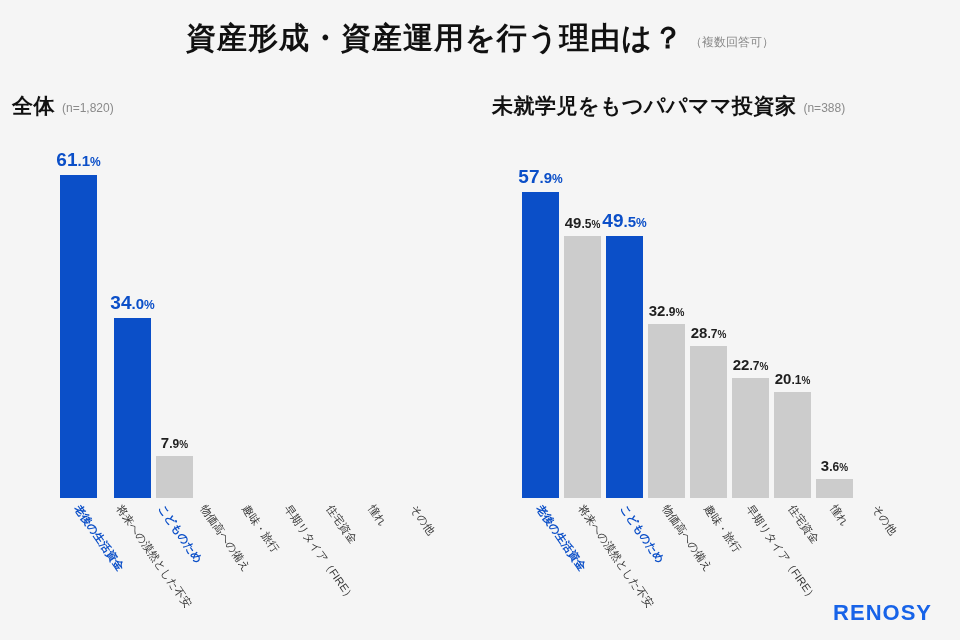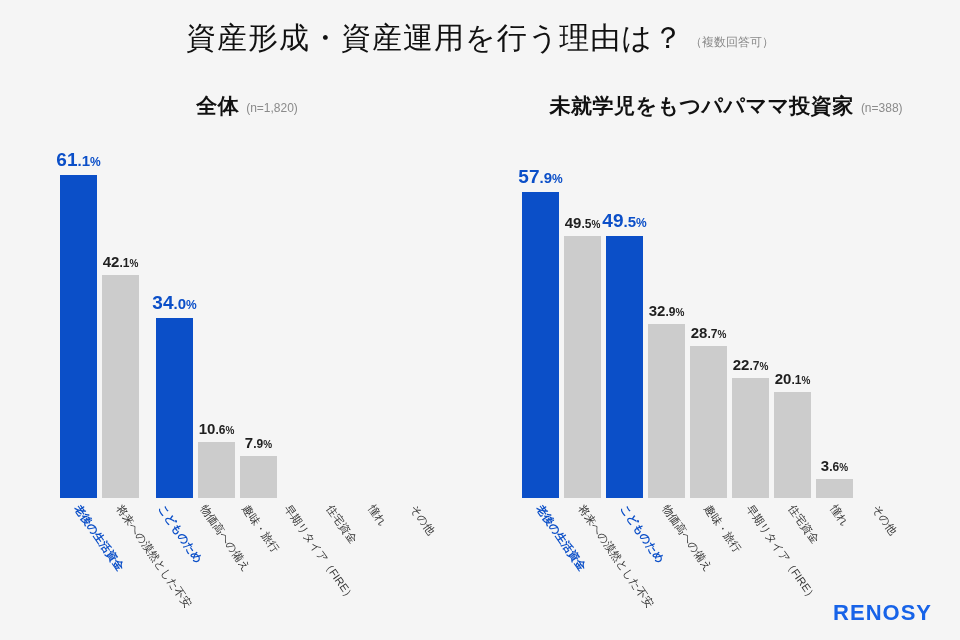--- a/index.html
+++ b/index.html
@@ -11,34 +11,34 @@
     overflow:hidden;
     position:relative;
   }
   
   #header{
     position:absolute;left:0;top:18px;width:960px;
     text-align:center;
     white-space:nowrap;
   }
   #main-title{
-    font-size:30px;font-weight:normal;letter-spacing:1px;
+    font-size:30px;font-weight:bold;letter-spacing:1px;
     color:#111;
     text-align:center;
   }
   #sub-note{
     font-size:12px;color:#8a8a8a;margin-left:6px;
     vertical-align:2px;letter-spacing:0;text-align:right;
   }
   
   .panel{position:absolute;top:92px;height:530px;}
   #panel-left{left:12px;width:470px;}
   #panel-right{left:492px;width:468px;}
   .panel-head{
-    text-align:center;white-space:nowrap;height:28px;
+    white-space:nowrap;height:28px;
   }
   .panel-title{font-size:21px;font-weight:bold;color:#111;letter-spacing:.5px;}
   .panel-n{font-size:12px;color:#8a8a8a;margin-left:7px;vertical-align:1px;}
 
   
   .plot{
     position:absolute;left:0;right:0;
     top:36px;
     height:370px;
   }
@@ -115,31 +115,23 @@
 <div class="panel" id="panel-left">
   <div class="panel-head">
     <span class="panel-title">全体</span><span class="panel-n">(n=1,820)</span>
   </div>
   <div class="plot">
     <div class="bars" style="gap: 5px; width: 373px; left: 48px;">
         <div class="barcell" style="width: 37px;">
           <div class="vlabel hl" style="bottom: 329px;"><span>61</span><span class="dec">.1</span><span class="pct">%</span></div>
           <div class="bar hl" style="height: 323px;"></div>
         </div>
-        <div class="barcell" style="width: 37px;">
-          <div class="vlabel" style="bottom: 229px;"><span>42</span><span class="dec">.1</span><span class="pct">%</span></div>
-          <div class="bar" style="height: 223px;"></div>
-        </div>
         <div class="barcell" style="width: 37px; margin-left: 12px;">
           <div class="vlabel hl" style="bottom: 186px;"><span>34</span><span class="dec">.0</span><span class="pct">%</span></div>
           <div class="bar hl" style="height: 180px;"></div>
-        </div>
-        <div class="barcell" style="width: 37px;">
-          <div class="vlabel" style="bottom: 62px;"><span>10</span><span class="dec">.6</span><span class="pct">%</span></div>
-          <div class="bar" style="height: 56px;"></div>
         </div>
         <div class="barcell" style="width: 37px;">
           <div class="vlabel" style="bottom: 48px;"><span>7</span><span class="dec">.9</span><span class="pct">%</span></div>
           <div class="bar" style="height: 42px;"></div>
         </div>
       </div>
   </div>
   <div class="cats">
       <div class="catcell" style="left: 70.94px;">
         <div class="cattext hl">老後の生活資金</div>

